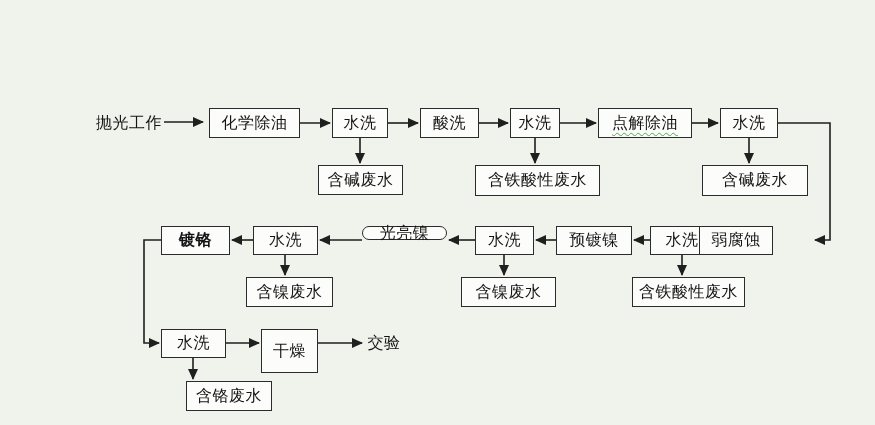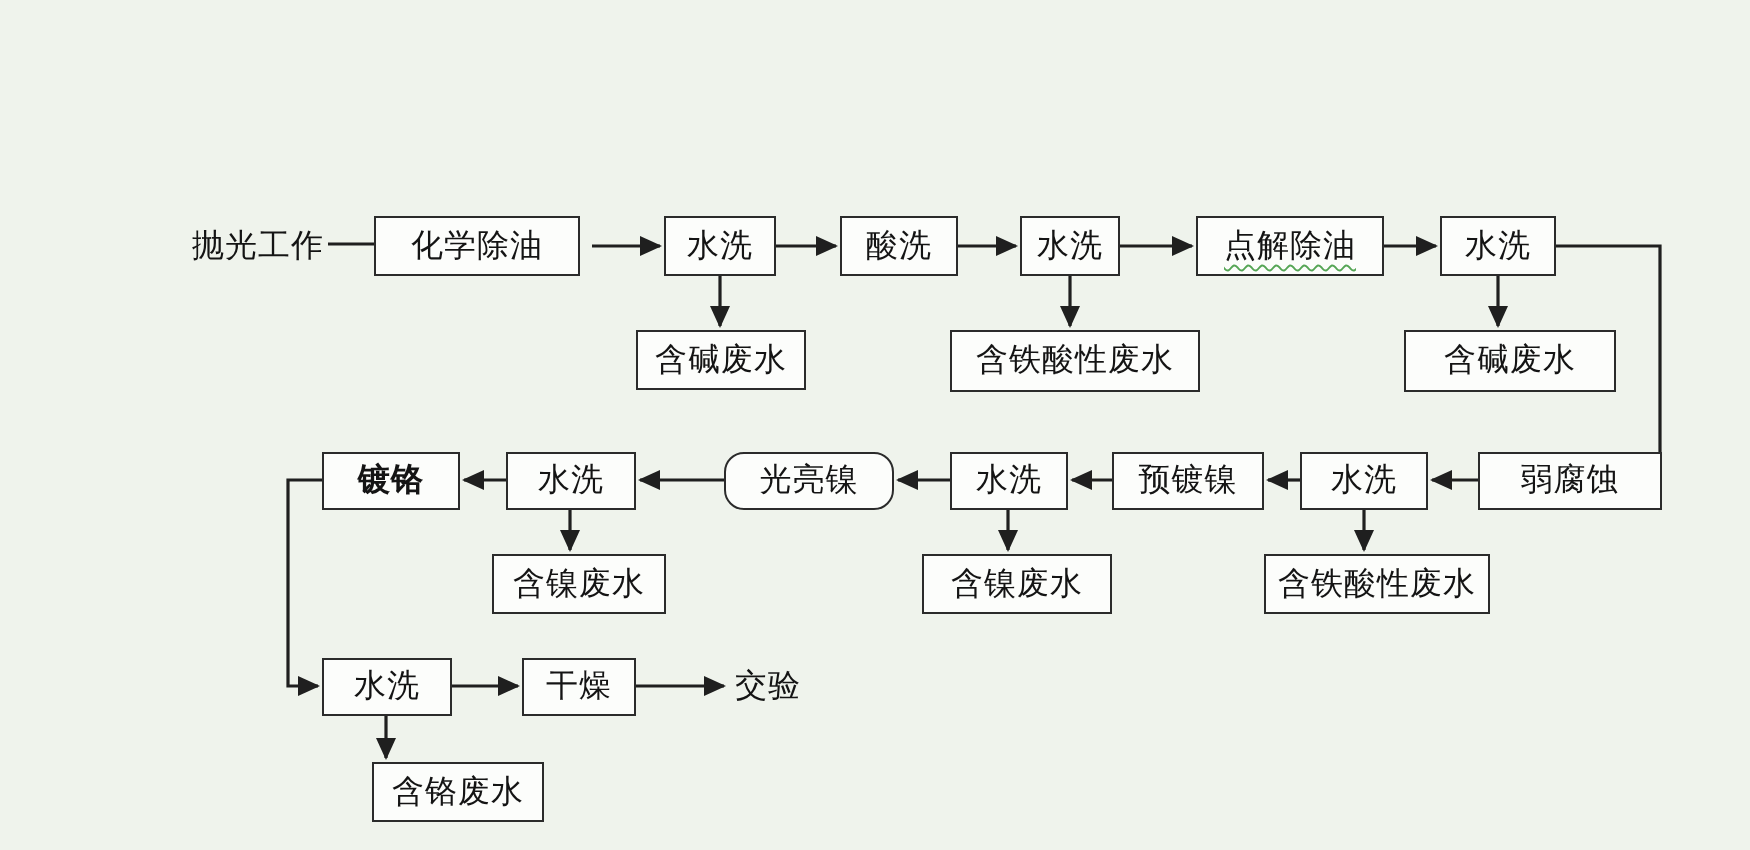--- a/index.html
+++ b/index.html
@@ -61,21 +61,21 @@
       <polyline points="749,138 749,163" marker-end="url(#arrow)"></polyline>
       <polyline points="285,255 285,275" marker-end="url(#arrow)"></polyline>
       <polyline points="504,255 504,275" marker-end="url(#arrow)"></polyline>
       <polyline points="682,255 682,275" marker-end="url(#arrow)"></polyline>
       <polyline points="193,358 193,379" marker-end="url(#arrow)"></polyline>
     </svg>
   <div id="nodes">
       <div class="node text" style="left: 95px; top: 111px; width: 68px; height: 24px;">
         <span>抛光工作</span>
       </div>
-      <div class="node box" style="left: 187px; top: 108px; width: 103px; height: 30px;">
+      <div class="node box" style="left: 209px; top: 108px; width: 91px; height: 30px;">
         <span>化学除油</span>
       </div>
       <div class="node box" style="left: 332px; top: 108px; width: 56px; height: 30px;">
         <span>水洗</span>
       </div>
       <div class="node box" style="left: 420px; top: 108px; width: 59px; height: 30px; text-align: center;">
         <span>酸洗</span>
       </div>
       <div class="node box" style="left: 510px; top: 108px; width: 50px; height: 30px;">
         <span>水洗</span>
@@ -94,48 +94,48 @@
       </div>
       <div class="node box" style="left: 702px; top: 165px; width: 106px; height: 31px;">
         <span>含碱废水</span>
       </div>
       <div class="node box" style="left: 161px; top: 226px; width: 69px; height: 29px; font-weight: bold;">
         <span>镀铬</span>
       </div>
       <div class="node box" style="left: 253px; top: 226px; width: 65px; height: 29px;">
         <span>水洗</span>
       </div>
-      <div class="node box" style="left: 362px; top: 226px; width: 85px; height: 29px; border-radius: 10px;">
+      <div class="node box" style="left: 362px; top: 226px; width: 85px; height: 14px; border-radius: 10px;">
         <span>光亮镍</span>
       </div>
       <div class="node box" style="left: 475px; top: 226px; width: 59px; height: 29px;">
         <span>水洗</span>
       </div>
       <div class="node box" style="left: 556px; top: 226px; width: 76px; height: 29px;">
         <span>预镀镍</span>
       </div>
       <div class="node box" style="left: 650px; top: 226px; width: 64px; height: 29px;">
         <span>水洗</span>
       </div>
-      <div class="node box" style="left: 739px; top: 226px; width: 92px; height: 29px;">
+      <div class="node box" style="left: 699px; top: 226px; width: 74px; height: 29px;">
         <span>弱腐蚀</span>
       </div>
       <div class="node box" style="left: 246px; top: 277px; width: 87px; height: 30px;">
         <span>含镍废水</span>
       </div>
       <div class="node box" style="left: 461px; top: 277px; width: 95px; height: 30px;">
         <span>含镍废水</span>
       </div>
       <div class="node box" style="left: 632px; top: 277px; width: 113px; height: 30px;">
         <span>含铁酸性废水</span>
       </div>
       <div class="node box" style="left: 161px; top: 329px; width: 65px; height: 29px;">
         <span>水洗</span>
       </div>
-      <div class="node box" style="left: 261px; top: 329px; width: 57px; height: 29px;">
+      <div class="node box" style="left: 261px; top: 329px; width: 57px; height: 44px;">
         <span>干燥</span>
       </div>
       <div class="node text" style="left: 366px; top: 331px; width: 36px; height: 24px;">
         <span>交验</span>
       </div>
       <div class="node box" style="left: 154px; top: 381px; width: 86px; height: 30px; margin-left: 32px;">
         <span>含铬废水</span>
       </div>
     </div>
 </div>

